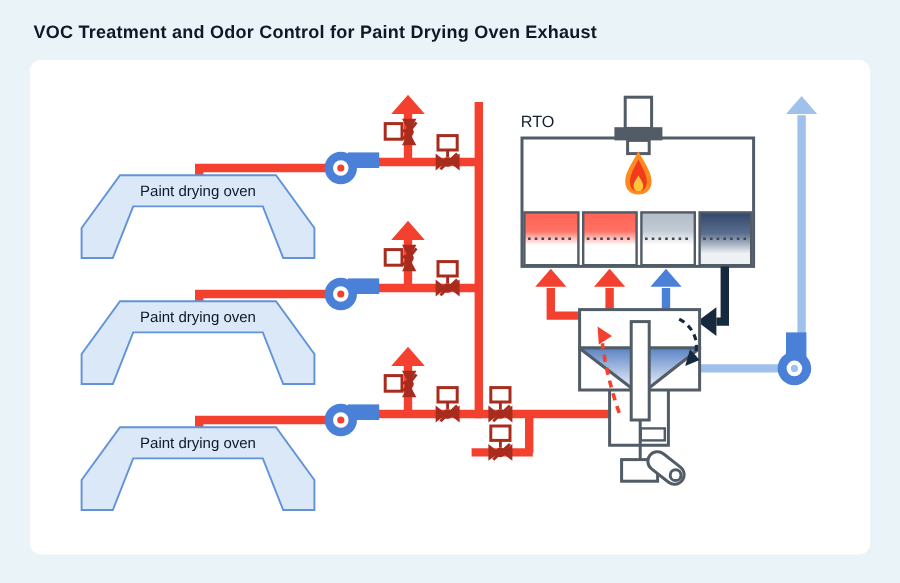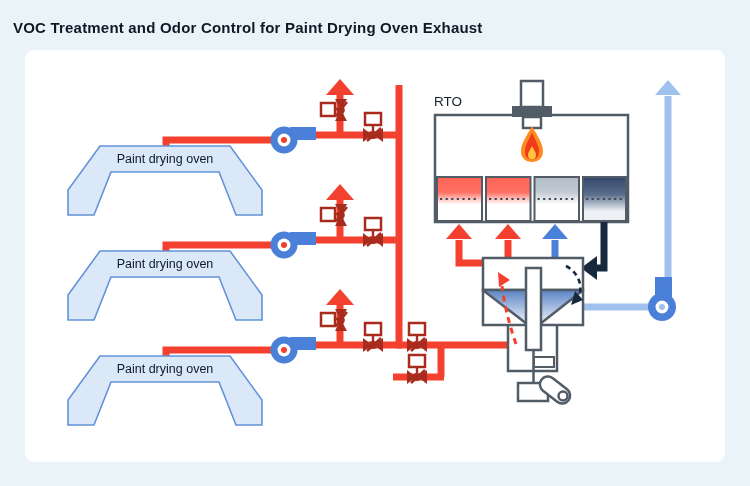--- a/index.html
+++ b/index.html
@@ -3,21 +3,21 @@
 <meta charset="utf-8">
 <style>
   html,body{margin:0;padding:0;}
   body{
     width:750px;height:486px;position:relative;
     background:#eaf3f8;
     font-family:"Liberation Sans",sans-serif;
     overflow:hidden;
   }
   .page-title{
-    position:absolute;left:13px;top:19px;
+    position:absolute;left:28px;top:19px;
     font-size:15px;font-weight:bold;color:#0d1926;letter-spacing:.2px;
   }
   svg{position:absolute;left:0;top:0;}
   .pipe-r{stroke:#f4402e;stroke-width:7;fill:none}
   .arr-r{fill:#f4402e}
   .pipe-b{stroke:#4a80d8;stroke-width:7;fill:none}
   .arr-b{fill:#4a80d8}
   .pipe-lb{stroke:#9fc1ec;stroke-width:7;fill:none}
   .arr-lb{fill:#9fc1ec}
   .pipe-n{stroke:#16293f;stroke-width:7;fill:none}

